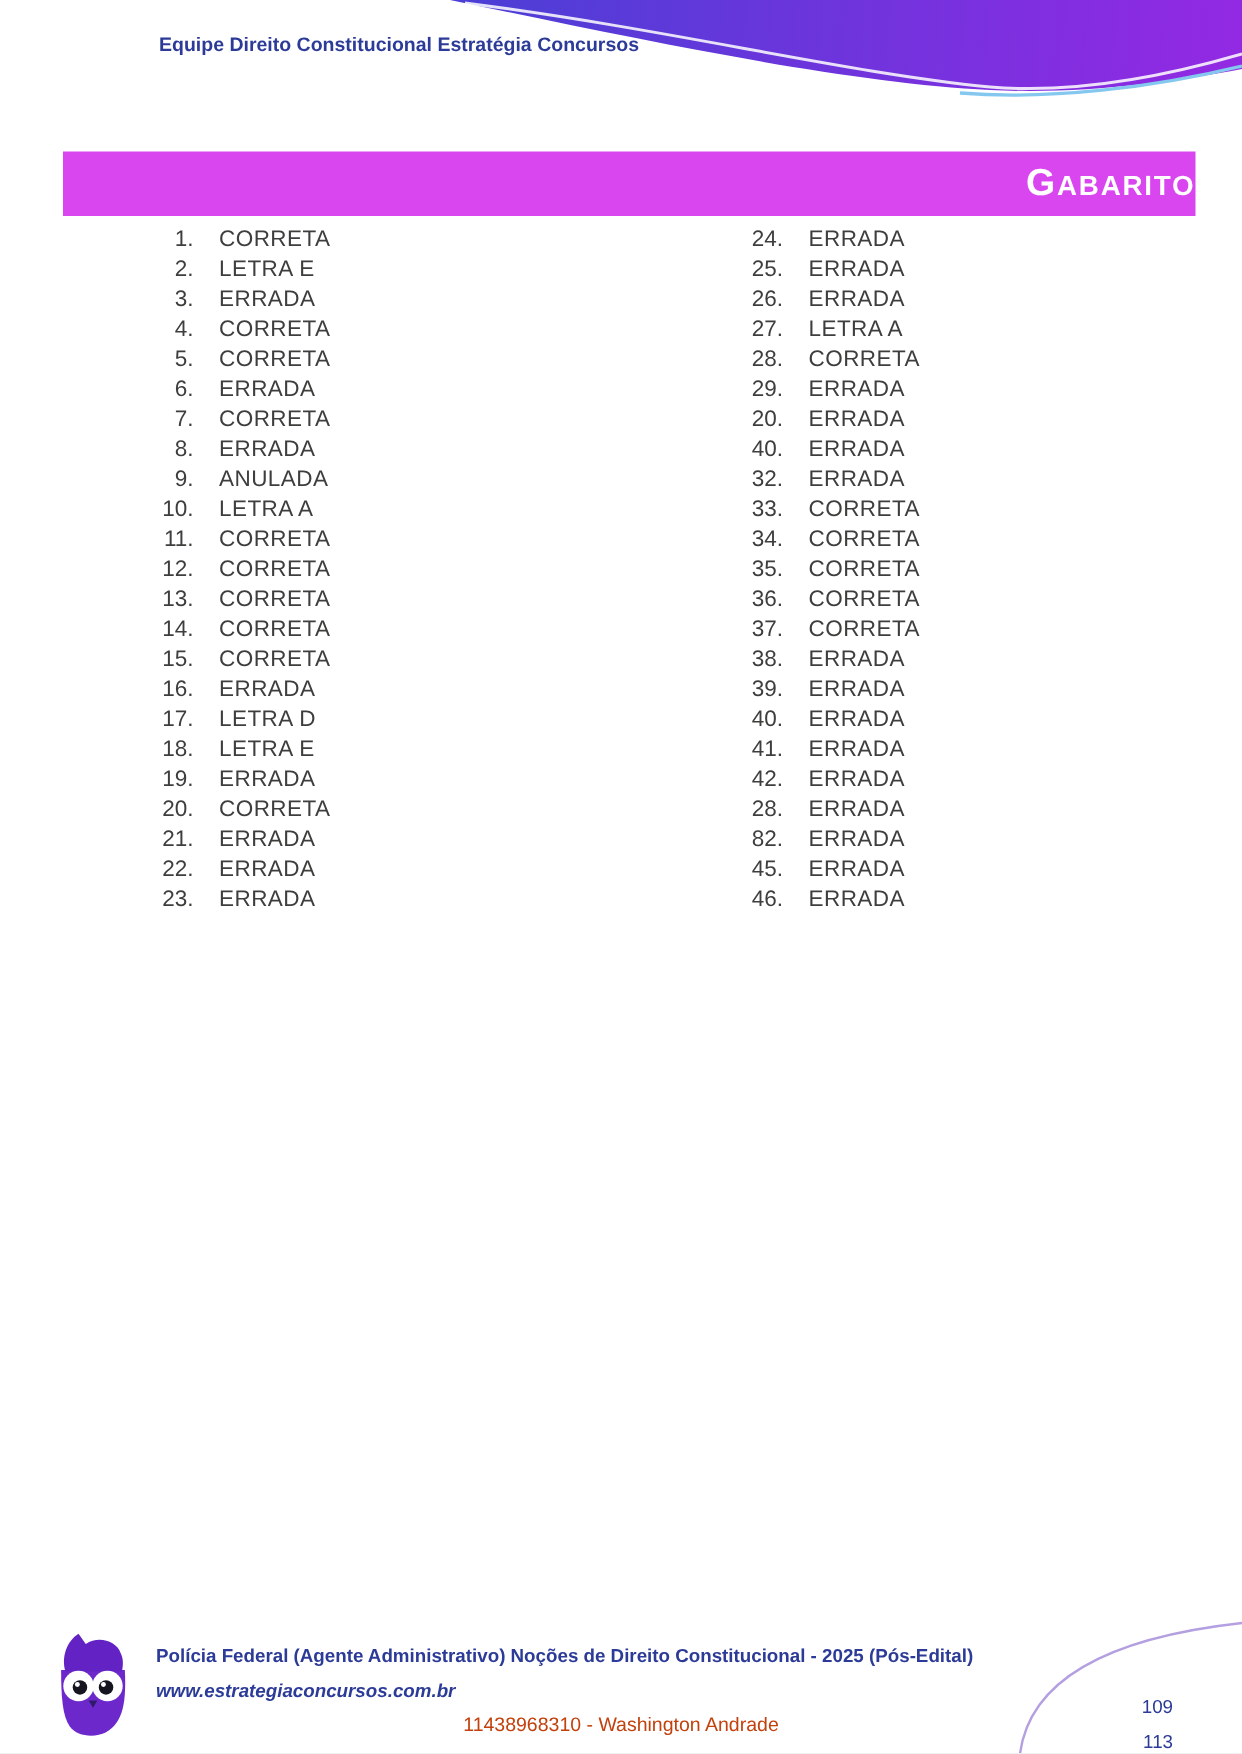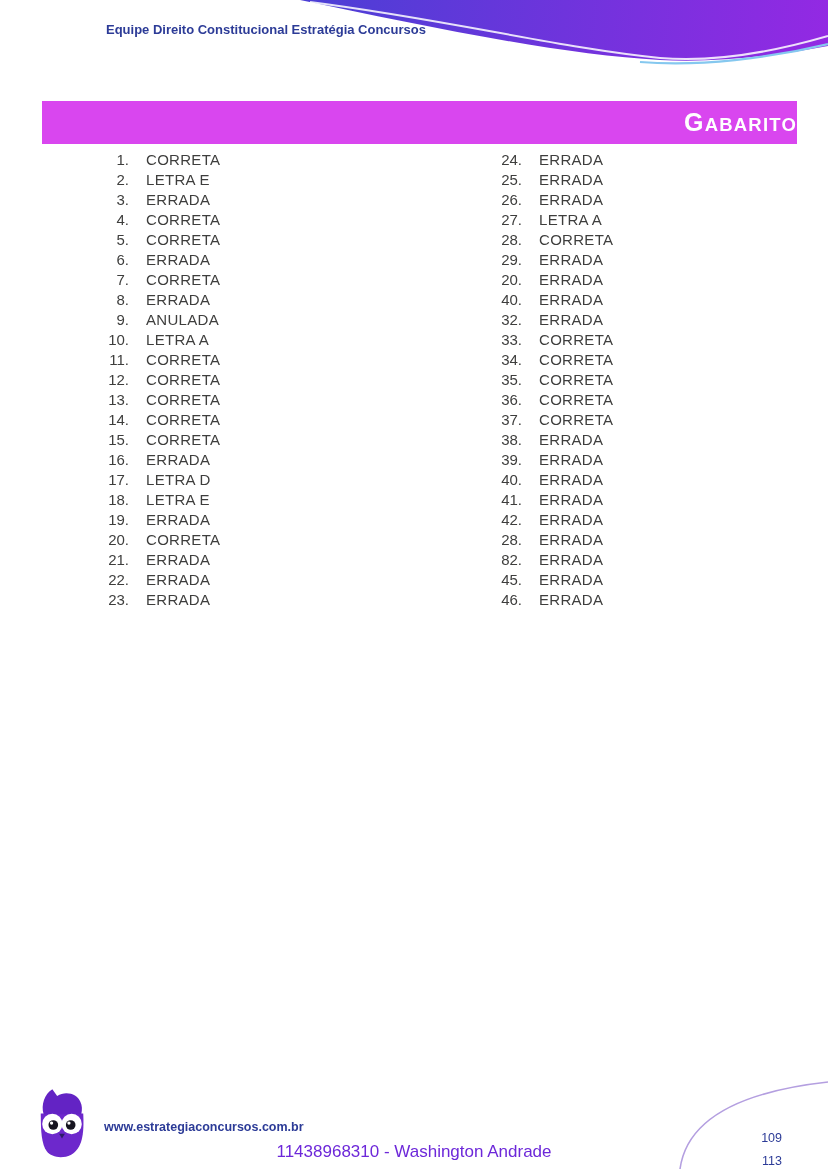--- a/index.html
+++ b/index.html
@@ -46,31 +46,31 @@
   }
   .answer-val { font-size: 15px; color: #3e3e3d; letter-spacing: 0.3px; }
   
   .owl-svg { position: absolute; left: 34px; top: 1088px; }
   .footer-course {
     position: absolute; left: 104px; top: 1097px;
     font-size: 12.5px; font-weight: bold; color: #2c3b97;
   }
   .footer-url {
     position: absolute; left: 104px; top: 1120px;
-    font-size: 12.5px; font-weight: bold; color: #2c3b97;
+    font-size: 12.5px; font-weight: bold; font-style: italic; color: #2c3b97;
     text-decoration: none;
   }
   .page-numbers {
     position: absolute; left: 742px; top: 1091px; width: 40px;
     text-align: right; color: #2c3b97; font-size: 12.5px; line-height: 23px; margin-top: 36px;
   }
   .footer-curve-svg { position: absolute; right: 0; top: 1075px; }
   .watermark {
     position: absolute; left: 0; top: 1142px; width: 100%;
-    text-align: center; font-size: 17px; color: #6d28d9;
+    text-align: center; font-size: 13px; color: #c2410c;
   }
 </style>
 </head>
 <body>
 
 <div class="page">
 
   <svg class="wave-svg" width="828" height="92" viewBox="0 0 828 92">
     <defs>
       <linearGradient id="waveGrad" gradientUnits="userSpaceOnUse" x1="300" y1="0" x2="828" y2="40">
@@ -336,20 +336,21 @@
     <circle cx="19" cy="37" r="10.5" fill="#ffffff"></circle>
     <circle cx="39" cy="37" r="10.5" fill="#ffffff"></circle>
     <circle cx="20" cy="38" r="5" fill="#16141f"></circle>
     <circle cx="38" cy="38" r="5" fill="#16141f"></circle>
     <circle cx="18.2" cy="36" r="1.7" fill="#ffffff"></circle>
     <circle cx="36.2" cy="36" r="1.7" fill="#ffffff"></circle>
 
     <path d="M26,47 L32,47 L29,52 Z" fill="#2d1b69"></path>
   </svg>
 
+  <div class="footer-course">Polícia Federal (Agente Administrativo) Noções de Direito Constitucional - 2025 (Pós-Edital)</div>
   <a class="footer-url" href="#">www.estrategiaconcursos.com.br</a>
 
   <div class="page-numbers">
     <div>109</div>
     <div>113</div>
   </div>
 
   <svg class="footer-curve-svg" width="170" height="94" viewBox="0 0 170 94">
     <path d="M22,94 C 28,50 70,18 170,7" fill="none" stroke="#b49fe0" stroke-width="1.6"></path>
   </svg>

